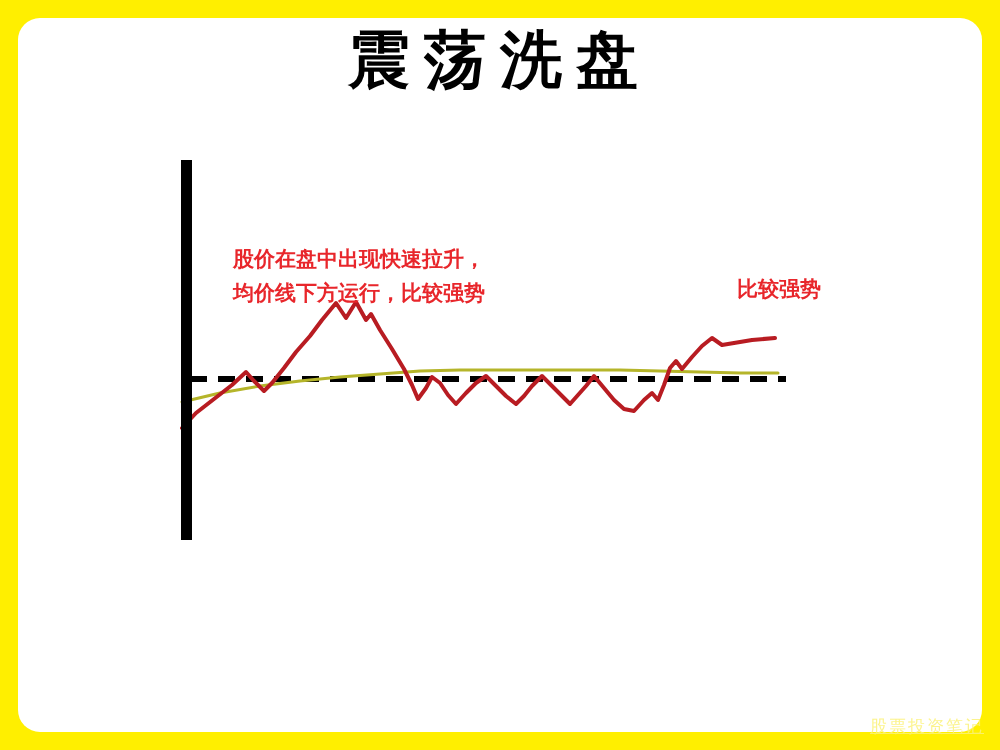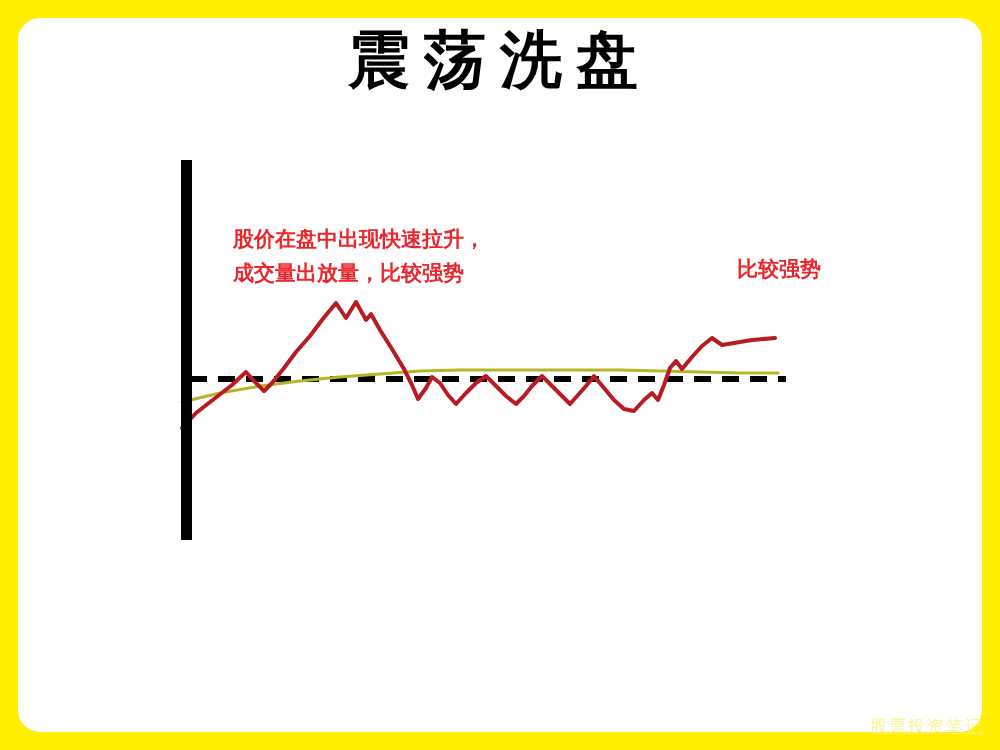--- a/index.html
+++ b/index.html
@@ -58,25 +58,26 @@
     left: 0;
     top: 0;
     width: 1000px;
     height: 750px;
     display: block;
   }
 
   .annotation {
     position: absolute;
     color: #e8262b;
-    font-family: Liberation Sans, sans-serif;
+    font-family: Liberation Mono, monospace;
     font-size: 21px;
     font-weight: bold;
     line-height: 34px;
     white-space: nowrap;
+    margin-top: 22px;
   }
   .annotation .ln { display: block; }
 
   #ann-rally   { left: 233px; top: 222px; text-align: left; }
   #ann-break   { left: 634px; top: 252px; text-align: center; width: 290px; }
   #ann-below   { left: 292px; top: 410px; text-align: left; }
 
   #watermark {
     position: absolute;
     right: 16px;
@@ -110,21 +111,21 @@
           <polyline points="182,428 196,413 214,399 232,385 246,372 254,381 264,391 272,383 284,368 296,352 310,336 322,320 336,303 346,318 356,302 366,320 371,314 380,330 392,349 404,369 412,385 418,399 426,388 432,377 440,383 448,395 456,404 466,393 476,383 486,376 496,386 506,396 516,404 524,396 532,386 542,376 552,386 562,396 570,404 578,395 586,386 594,376 604,388 614,400 624,409 634,411 644,400 652,393 658,400 664,385 670,368 676,361 682,369 692,357 702,346 712,338 722,345 734,343 752,340 775,338" fill="none" stroke="#b81c22" stroke-width="4" stroke-linejoin="round" stroke-linecap="round"></polyline>
         </g>
       <g id="axis-group">
           <rect x="181" y="160" width="11" height="380" fill="#000000"></rect>
         </g>
     </svg>
   </div>
 
   <div class="annotation" id="ann-rally">
     <span class="ln">股价在盘中出现快速拉升，</span>
-    <span class="ln">成交量出放量，比较强势</span>
+    <span class="ln">均价线下方运行，比较强势</span>
   </div>
 
   <div class="annotation" id="ann-break">
     <span class="ln">比较强势</span>
   </div>
 
 
   <div id="watermark">股票投资笔记</div>
 
 </div>

